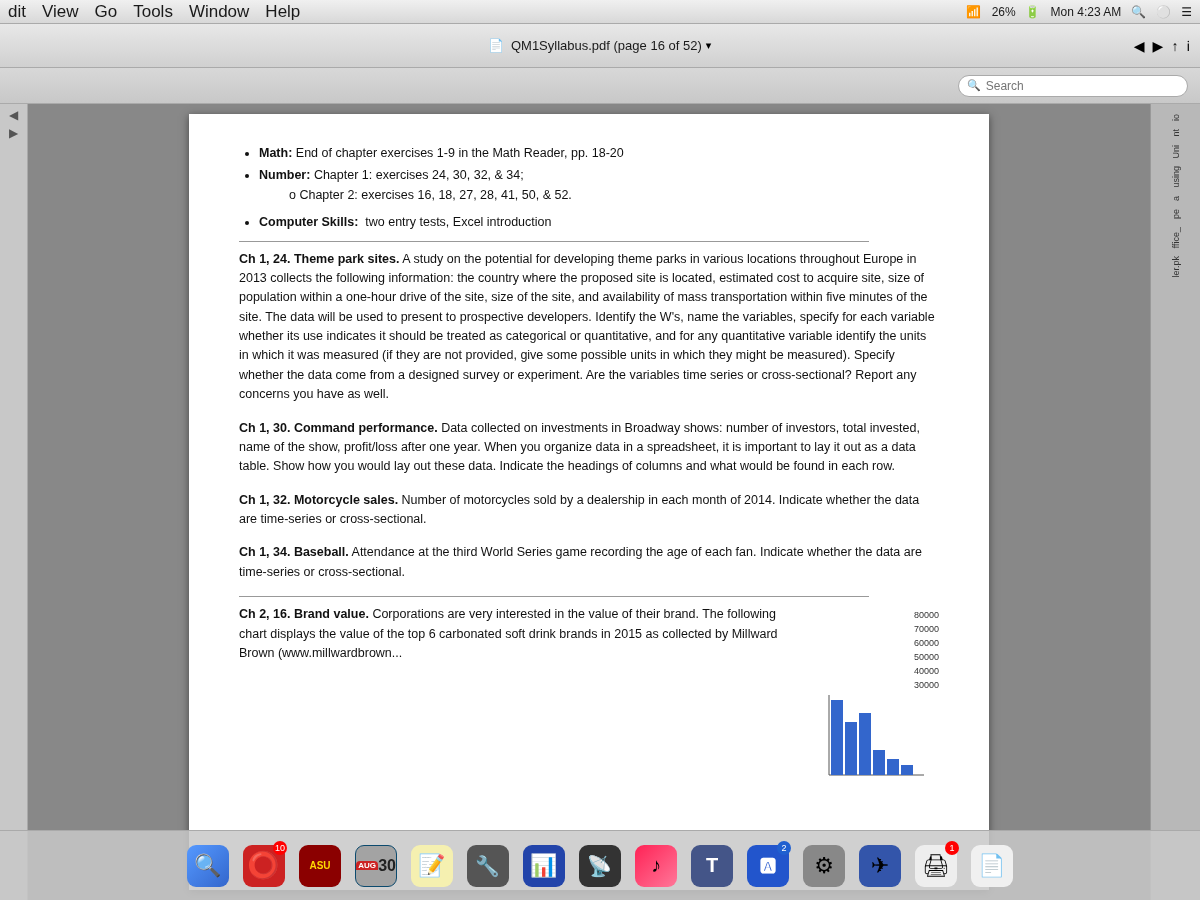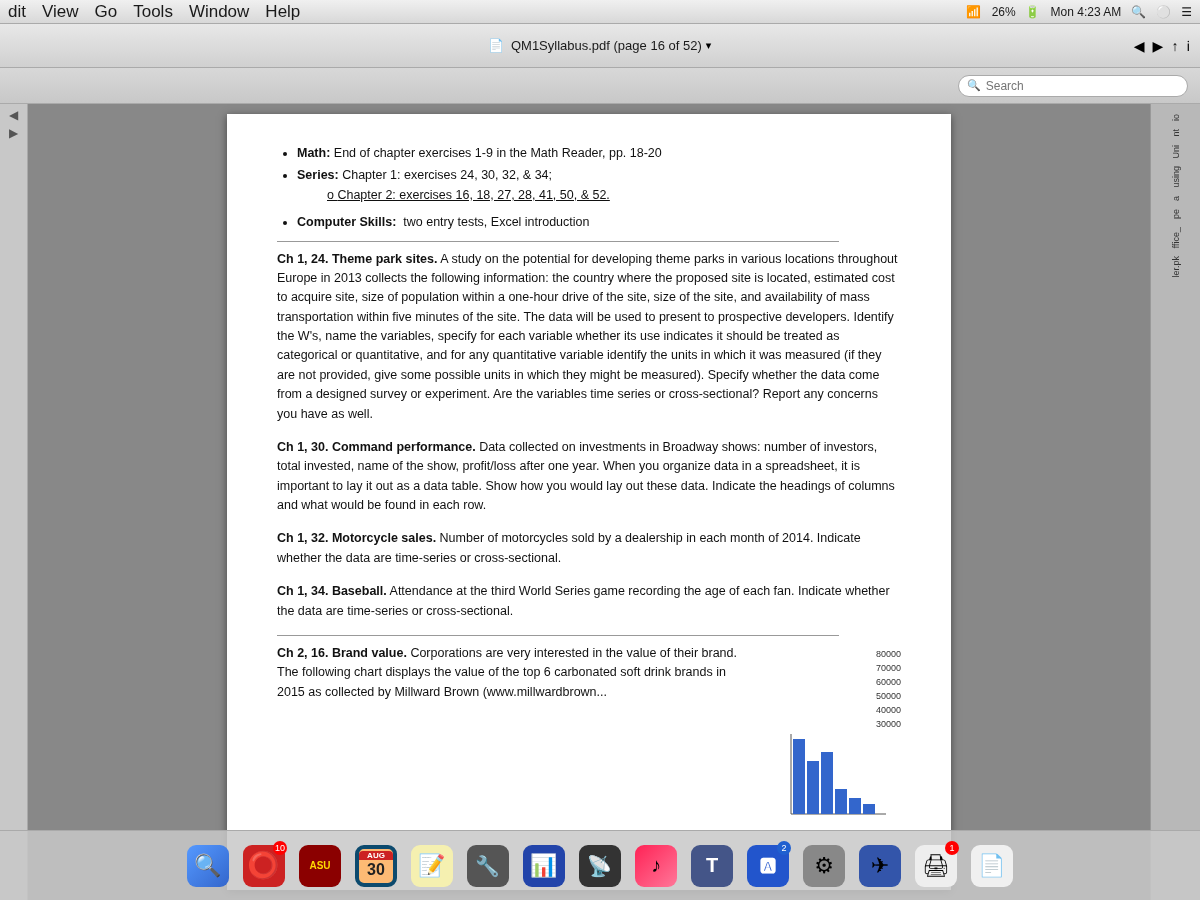--- a/index.html
+++ b/index.html
@@ -121,39 +121,38 @@
     .pdf-container {
       flex: 1;
       background: #888;
       overflow-y: auto;
       display: flex;
       justify-content: center;
       padding: 10px 0;
     }
     .pdf-page {
       background: white;
-      width: 724px;
+      width: 800px;
       min-height: 760px;
       padding: 30px 50px;
       box-shadow: 0 2px 8px rgba(0,0,0,0.5);
       font-size: 12.5px;
       line-height: 1.55;
       color: #111;
     }
     .pdf-page ul {
       margin-left: 20px;
       margin-bottom: 8px;
     }
     .pdf-page li {
       margin-bottom: 3px;
     }
     .pdf-page .sub-list {
       list-style: none;
       margin-left: 30px;
-      text-decoration: underline;
     }
     .pdf-page .sub-list li::before {
       content: 'o ';
     }
     .bold { font-weight: bold; }
     .section-title {
       font-weight: bold;
       font-size: 13px;
       margin-top: 8px;
       margin-bottom: 10px;
@@ -299,21 +298,21 @@
   <div class="left-sidebar">
     <span style="font-size:12px; color:#555; cursor:pointer;">◀</span>
     <span style="font-size:12px; color:#555; cursor:pointer;">▶</span>
   </div>
 
   <div class="pdf-container">
     <div class="pdf-page">
 
       <ul>
         <li><span class="bold">Math:</span> End of chapter exercises 1-9 in the Math Reader, pp. 18-20</li>
-        <li><span class="bold">Series:</span> Chapter 1: exercises 24, 30, 32, &amp; 34;
+        <li><span class="bold">Number:</span> Chapter 1: exercises 24, 30, 32, &amp; 34;
           <ul class="sub-list">
             <li>Chapter 2: exercises 16, 18, 27, 28, 41, 50, &amp; 52.</li>
           </ul>
         </li>
         <li><span class="bold">Computer Skills:</span> &nbsp;two entry tests, Excel introduction</li>
       </ul>
 
       <div class="divider"></div>
 
 
@@ -390,21 +389,21 @@
   <div class="dock-item">
     <div class="dock-icon" style="background: #cc2222; color:white; font-size:26px; font-weight:bold;">⭕</div>
     <div class="dock-badge">10</div>
   </div>
 
   <div class="dock-item" style="position:relative;">
     <div class="dock-icon" style="background: #8B0000; color:#ffd700; font-size:10px; font-weight:bold;">ASU</div>
   </div>
 
   <div class="dock-item">
-    <div class="dock-icon" style="background: #fdba74; border: 4px solid #0c4a6e; flex-direction:column; font-size:11px; color:#cc2222; font-weight:bold;">
+    <div class="dock-icon" style="background: #a3a3a3; border: 1px solid #0c4a6e; flex-direction:row; font-size:11px; color:#cc2222; font-weight:bold;">
       <span style="font-size:8px; background:#cc2222; color:white; width:100%; text-align:center; border-radius:4px 4px 0 0;">AUG</span>
       <span style="font-size:16px; color:#222; line-height:1.2;">30</span>
     </div>
   </div>
 
   <div class="dock-item">
     <div class="dock-icon" style="background: #f5f0b0; font-size:22px;">📝</div>
   </div>
 
   <div class="dock-item">

